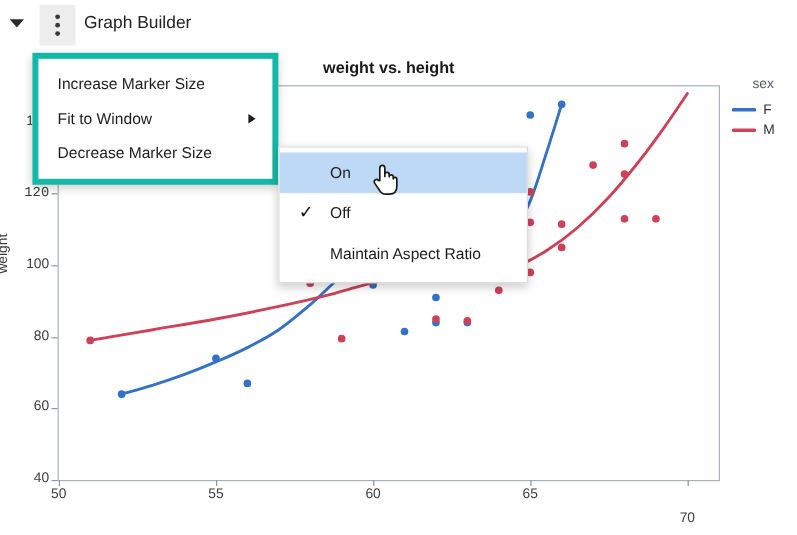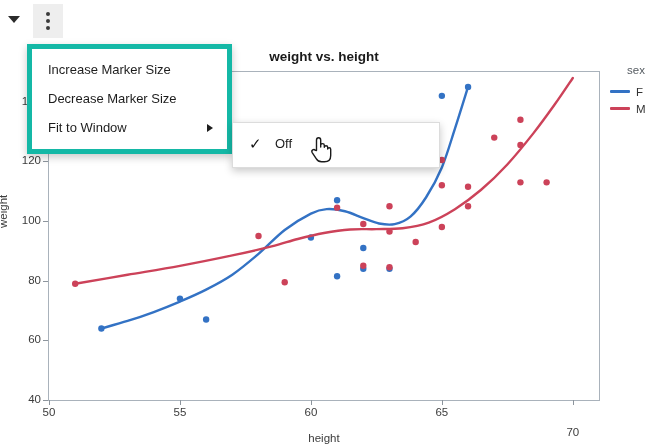--- a/index.html
+++ b/index.html
@@ -209,20 +209,21 @@
 </head>
 <body>
 
 <div id="topbar">
   <div id="disclosure-triangle"></div>
   <div id="kebab-button">
     <span class="dot"></span>
     <span class="dot"></span>
     <span class="dot"></span>
   </div>
+  <div id="panel-title">Graph Builder</div>
 </div>
 
 <div id="chart-wrap">
   <div id="chart-title">weight vs. height</div>
 
   <div id="plot-frame">
     <svg id="plot-svg" width="550" height="328">
         <g>
           <path d="M 52.38 256.44 C 56.75 255.19, 69.84 251.72, 78.57 248.98 C 87.30 246.25, 96.03 243.27, 104.76 240.04 C 113.49 236.81, 122.22 233.33, 130.95 229.60 C 139.68 225.87, 148.41 222.15, 157.14 217.67 C 165.87 213.20, 174.60 208.73, 183.33 202.76 C 192.06 196.80, 200.79 189.35, 209.52 181.89 C 218.25 174.44, 226.98 164.75, 235.71 158.04 C 244.44 151.33, 254.92 145.12, 261.90 141.64 C 268.89 138.16, 271.94 137.56, 277.62 137.16 C 283.29 136.77, 289.84 137.76, 295.95 139.25 C 302.06 140.74, 308.61 144.07, 314.29 146.11 C 319.96 148.15, 324.76 150.48, 330.00 151.48 C 335.24 152.47, 340.48 153.22, 345.71 152.07 C 350.95 150.93, 356.19 149.09, 361.43 144.62 C 366.67 140.15, 371.90 133.44, 377.14 125.24 C 382.38 117.04, 388.06 106.85, 392.86 95.42 C 397.66 83.99, 401.59 70.07, 405.95 56.65 C 410.32 43.24, 416.87 21.87, 419.05 14.91" fill="none" stroke="#3372c4" stroke-width="2.4" stroke-linecap="round"></path>
           <circle cx="52.38" cy="256.44" r="3.2" fill="#3372c4"></circle>
@@ -267,63 +268,64 @@
   <div id="ytick-container">
       <div class="tick" style="left: 43px; top: 360px; width: 5px; height: 1px;"></div>
       <div class="tick-label ytick-label" style="left: 4px; top: 353px; width: 37px; text-align: right;">40</div>
       <div class="tick" style="left: 43px; top: 300.364px; width: 5px; height: 1px;"></div>
       <div class="tick-label ytick-label" style="left: 4px; top: 293.364px; width: 37px;">60</div>
       <div class="tick" style="left: 43px; top: 240.727px; width: 5px; height: 1px;"></div>
       <div class="tick-label ytick-label" style="left: 4px; top: 233.727px; width: 37px;">80</div>
       <div class="tick" style="left: 43px; top: 181.091px; width: 5px; height: 1px;"></div>
       <div class="tick-label ytick-label" style="left: 4px; top: 174.091px; width: 37px;">100</div>
       <div class="tick" style="left: 43px; top: 121.455px; width: 5px; height: 1px;"></div>
-      <div class="tick-label ytick-label" style="left: 4px; top: 114.455px; width: 37px;">120</div>
+      <div class="tick-label ytick-label" style="left: 4px; top: 114.455px; width: 37px; font-family: Liberation Mono, monospace;">120</div>
       <div class="tick" style="left: 43px; top: 61.8182px; width: 5px; height: 1px;"></div>
       <div class="tick-label ytick-label" style="left: 4px; top: 54.8182px; width: 37px;">140</div>
     </div>
   <div id="xtick-container">
       <div class="tick" style="left: 49px; top: 360px; width: 1px; height: 5px;"></div>
       <div class="tick-label xtick-label" style="left: 24px; top: 366px; width: 50px;">50</div>
       <div class="tick" style="left: 179.952px; top: 360px; width: 1px; height: 5px;"></div>
       <div class="tick-label xtick-label" style="left: 154.952px; top: 366px; width: 50px;">55</div>
       <div class="tick" style="left: 310.905px; top: 360px; width: 1px; height: 5px;"></div>
       <div class="tick-label xtick-label" style="left: 285.905px; top: 366px; width: 50px;">60</div>
       <div class="tick" style="left: 441.857px; top: 360px; width: 1px; height: 5px;"></div>
       <div class="tick-label xtick-label" style="left: 416.857px; top: 366px; width: 50px;">65</div>
       <div class="tick" style="left: 572.81px; top: 360px; width: 1px; height: 5px;"></div>
       <div class="tick-label xtick-label" style="left: 547.81px; top: 366px; width: 50px; margin-top: 20px;">70</div>
     </div>
 
   <div id="ylabel">weight</div>
-  <div id="xlabel">height</div>
 
   <div id="legend">
     <div id="legend-title">sex</div>
     <div id="legend-rows">
         <div class="legend-row">
           <span class="legend-swatch" style="background: rgb(51, 114, 196);"></span>
           <span class="legend-label">F</span>
         </div>
         <div class="legend-row">
           <span class="legend-swatch" style="background: rgb(204, 66, 89);"></span>
           <span class="legend-label">M</span>
         </div>
       </div>
   </div>
 </div>
 
 <div id="main-menu">
     <div class="menu-item"><span>Increase Marker Size</span></div>
+    <div class="menu-item"><span>Fit to Window</span><span class="submenu-arrow"></span></div>
     <div class="menu-item"><span>Decrease Marker Size</span></div>
-    <div class="menu-item"><span>Fit to Window</span><span class="submenu-arrow"></span></div>
   </div>
 
 <div id="sub-menu">
+    <div class="sub-item highlighted"><span>On</span></div>
     <div class="sub-item"><span class="check">✓</span><span>Off</span></div>
+    <div class="sub-item"><span>Maintain Aspect Ratio</span></div>
   </div>
 
 <div id="cursor">
   <svg width="22" height="28" viewBox="0 0 22 28">
     <path d="M6.5 14.5 L6.5 4.2 Q6.5 1.8 8.6 1.8 Q10.7 1.8 10.7 4.2 L10.7 11.0
              L10.7 9.3 Q10.7 7.6 12.5 7.6 Q14.3 7.6 14.3 9.3 L14.3 11.2
              Q14.3 9.7 16.0 9.7 Q17.7 9.7 17.7 11.2 L17.7 13.0
              Q17.7 11.8 19.2 11.8 Q20.7 11.8 20.7 13.3 L20.7 19.5
              Q20.7 25.8 14.5 25.8 L11.5 25.8 Q8.0 25.8 6.2 22.6
              L2.2 16.6 Q1.2 14.9 2.7 13.9 Q4.2 12.9 5.3 14.3 Z" fill="#ffffff" stroke="#1b1b1b" stroke-width="1.4" stroke-linejoin="round"></path>

